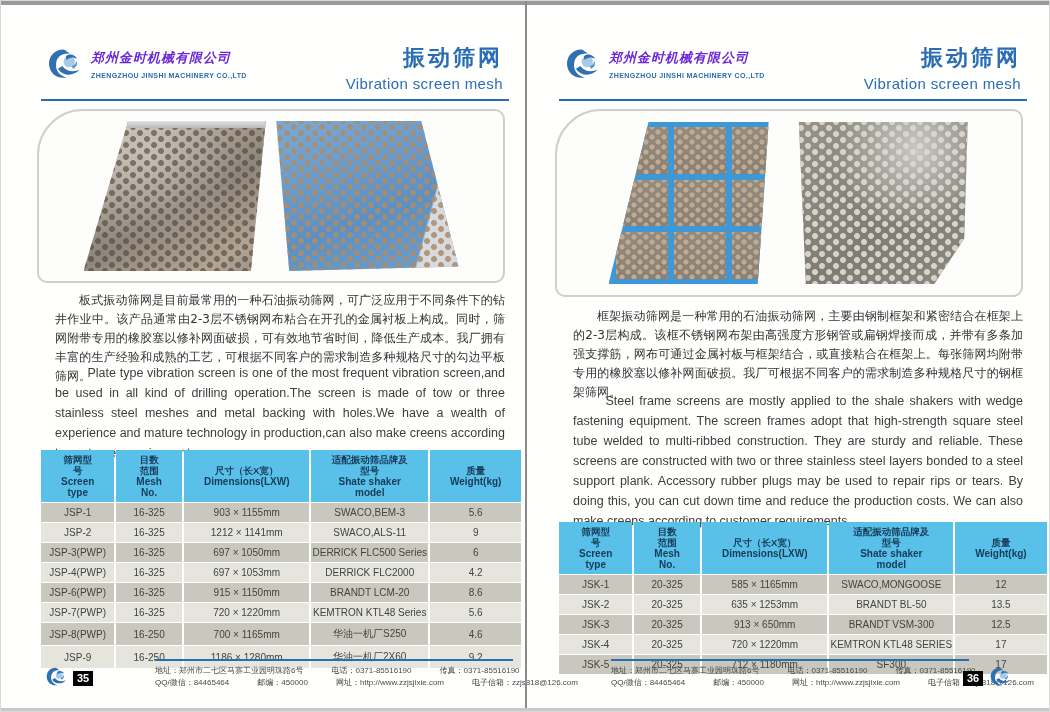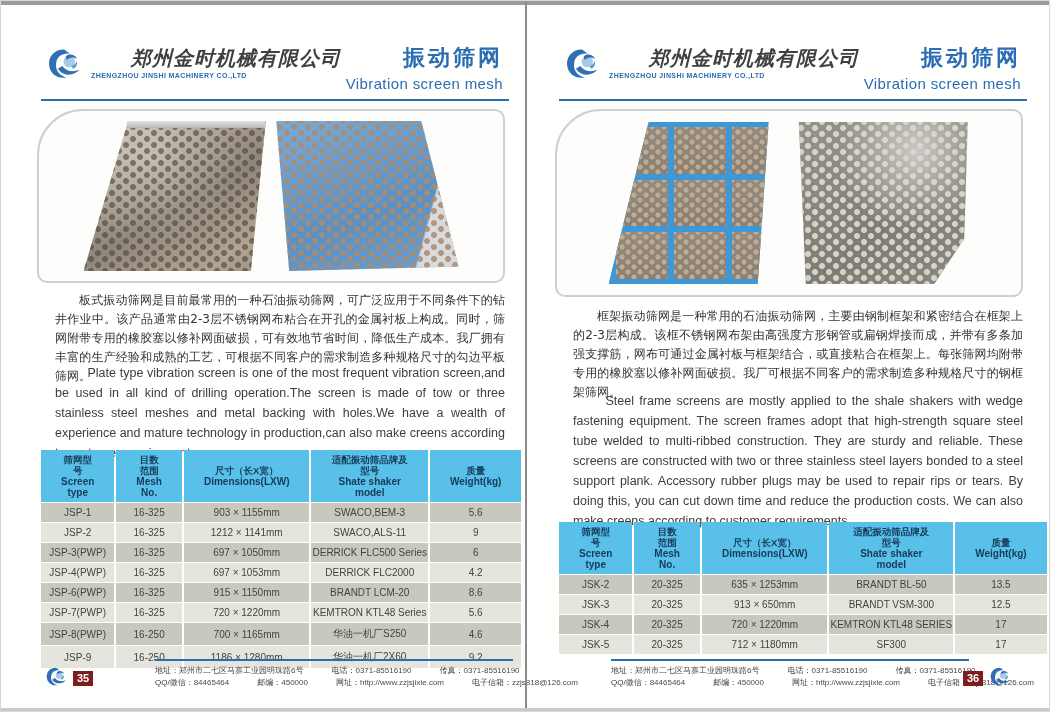--- a/index.html
+++ b/index.html
@@ -10,21 +10,21 @@
   .divider{position:absolute;top:0;bottom:0;left:524px;width:2px;background:#8a8a8a;}
   .page{position:absolute;top:0;height:712px;width:516px;}
   .page.left{left:8px;}
   .page.right{left:526px;}
 
   
   .hdr{position:absolute;top:42px;left:34px;right:22px;height:54px;}
   .logo-wrap{position:absolute;left:0;top:2px;display:flex;align-items:flex-start;gap:6px;}
   .logo{width:42px;height:42px;}
   .logo-sm{width:26px;height:26px;}
-  .coname-cn{font-family:"DejaVu Serif",serif;font-style:italic;font-weight:bold;font-size:20px;color:#404040;letter-spacing:1px;line-height:26px;margin-left:40px;}
+  .coname-cn{font-family:"DejaVu Serif",serif;font-style:italic;font-weight:bold;font-size:13px;color:#6d28d9;letter-spacing:1px;line-height:26px;}
   .coname-en{font-size:7px;font-weight:bold;color:#2b6cb3;letter-spacing:.4px;margin-top:1px;}
   .titles{position:absolute;right:0;top:0;text-align:right;}
   .title-cn{font-size:22px;font-weight:bold;color:#2a6db5;letter-spacing:3px;font-family:"DejaVu Sans",sans-serif;}
   .title-en{font-size:15px;color:#2a6db5;letter-spacing:.4px;margin-top:2px;font-weight:500;}
   .blue-rule{position:absolute;top:98px;left:32px;right:16px;height:2px;background:#2a6db5;}
 
   
   .photo-frame{position:absolute;left:28px;right:20px;border:2px solid #cfcfcf;border-radius:46px 10px 10px 10px;background:#fdfdfb;display:flex;align-items:center;justify-content:center;gap:3px;}
   .left .photo-frame{top:108px;height:170px;}
   .right .photo-frame{top:108px;height:184px;}
@@ -89,21 +89,21 @@
 
   
   .contact{position:absolute;bottom:24px;width:358px;border-top:2px solid #2a6db5;padding-top:4px;font-size:8px;color:#4a4a4a;line-height:12px;}
   .left .contact{right:12px;}
   .right .contact{left:84px;}
   .contact .row{display:flex;gap:28px;justify-content:space-between;white-space:nowrap;}
   .contact .lbl{color:#3c3c3c;}
   .pagemark{position:absolute;bottom:22px;display:flex;align-items:center;gap:4px;}
   .left .pagemark{left:34px;}
   .right .pagemark{right:30px;}
-  .badge{background:#7f1d1d;color:#fff;font-weight:bold;font-size:11px;width:20px;height:15px;display:flex;align-items:center;justify-content:center;}
+  .badge{background:#000000;color:#fff;font-weight:bold;font-size:11px;width:20px;height:15px;display:flex;align-items:center;justify-content:center;}
 </style>
 </head>
 <body>
 
 <svg width="0" height="0" style="position:absolute">
   <symbol id="logoSym" viewBox="0 0 48 48">
     <path d="M24 5 C12 5 6 14 7 23 C8 33 17 39 27 37 C19 35 14 29 15 21 C16 13 22 9 31 10 Z" fill="#2f6fb2"></path>
     <path d="M17 27 C23 36 35 36 42 28 C36 31 27 31 22 24 Z" fill="#2f6fb2"></path>
     <circle cx="30" cy="19" r="6.5" fill="#a6cbe9"></circle>
     <path d="M26 13 C30 9 37 11 39 16 C35 13 30 14 27 17 Z" fill="#2f6fb2"></path>
@@ -308,20 +308,27 @@
               <div class="hen">Shate shaker model</div>
             </th>
             <th>
               <div class="hcn">质量</div>
               <div class="hen">Weight(kg)</div>
             </th>
           </tr>
         </thead>
       <tbody>
           <tr>
+            <td>JSK-1</td>
+            <td>20-325</td>
+            <td>585 × 1165mm</td>
+            <td>SWACO,MONGOOSE</td>
+            <td>12</td>
+          </tr>
+          <tr>
             <td>JSK-2</td>
             <td>20-325</td>
             <td>635 × 1253mm</td>
             <td>BRANDT BL-50</td>
             <td>13.5</td>
           </tr>
           <tr>
             <td>JSK-3</td>
             <td>20-325</td>
             <td>913 × 650mm</td>

